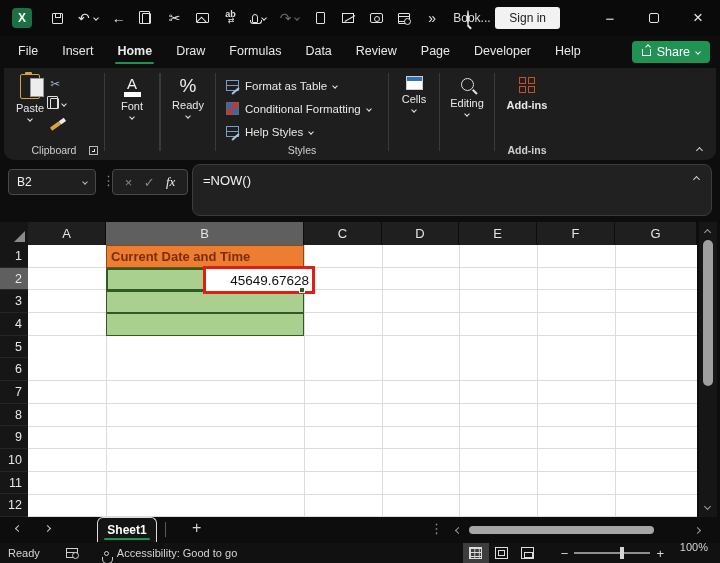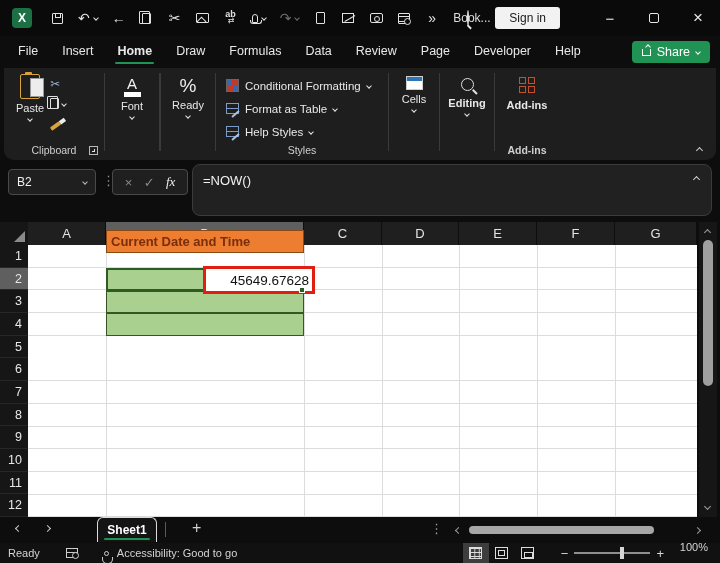--- a/index.html
+++ b/index.html
@@ -113,21 +113,21 @@
   .stylerow { display:flex; align-items:center; gap:6px; height:23px; color:#e8e8e8; font-size:11.5px; white-space:nowrap; }
   .i-cf { width:13px; height:13px; border:1px solid #666;
     background:conic-gradient(#c0392b 0 25%, #3a66ad 0 50%, #c0392b 0 75%, #3a66ad 0); }
   .i-tablefmt { width:13px; height:11px; border:1.3px solid #7a9cc6; position:relative;
     background:linear-gradient(#7a9cc6 0 0) 0 3.5px/100% 1px no-repeat; }
   .i-tablefmt::after { content:""; position:absolute; right:-2px; bottom:-2px; width:9px; height:2px;
     background:#aac4e0; transform:rotate(-40deg); }
   .g-cells { width:50px; }
   .i-cellsbtn { width:17px; height:14px; border:1.3px solid #cfcfcf; position:relative; background:#fff; }
   .i-cellsbtn::before { content:""; position:absolute; left:0; top:0; width:100%; height:4px; background:#2e75b6; }
-  .g-editing { width:54px;font-weight:bold; }
+  .g-editing { width:54px; }
   .i-mag { width:13px; height:13px; border:1.6px solid #e0e0e0; border-radius:50%; position:relative; margin:2px 0 3px; }
   .i-mag::after { content:""; position:absolute; right:-5px; bottom:-3px; width:6px; height:1.6px;
     background:#e0e0e0; transform:rotate(45deg); }
   .g-addins { width:64px;font-weight:bold; }
   .i-addins { display:grid; grid-template-columns:7px 7px; grid-template-rows:7px 7px; gap:2px; margin:1px 0 3px; }
   .i-addins i { border:1.8px solid var(--addins-orange); }
   .collapse-chev { position:absolute; right:14px; bottom:7px; color:#cfcfcf; }
 
   
   .formularow { position:absolute; left:0; top:160px; width:720px; height:62px; }
@@ -155,21 +155,21 @@
     color:#e3e3e3; font-size:13px; border-right:1px solid #0d0d0d; }
   .colheaders span.hl { background:var(--header-highlight); }
   .rowheaders { position:absolute; left:0; top:245px; width:28px; height:272px;
     display:flex; flex-direction:column; background:#161616; }
   .rowheaders div { flex:1; display:flex; align-items:center; justify-content:flex-end;
     padding-right:6px; color:#e8e8e8; font-size:12.5px; border-bottom:1px solid #262626; }
   .rowheaders div.hl { background:var(--header-highlight); }
   .cells { position:absolute; left:28px; top:245px; width:669px; height:272px; background:#fff;
     background-image:repeating-linear-gradient(to bottom, transparent 0 21.7px, #dcdcdc 21.7px 22.7px); }
   .vline { position:absolute; top:245px; height:272px; width:1px; background:#dcdcdc; }
-  .cell-b1 { position:absolute; left:106px; top:230px; width:198px; height:23px;
+  .cell-b1 { position:absolute; left:106px; top:245px; width:198px; height:23px;
     background:var(--orange); border:1px solid #8c4a12; display:flex; align-items:center;
     padding-left:4px; color:var(--orange-text); font-weight:bold; font-size:13px; }
   .cell-green { position:absolute; left:106px; width:198px; background:var(--green-fill);
     border:1px solid var(--green-border); }
   .cell-b2 { top:268px; height:23px; border-width:2px; border-color:#2c5c22; }
   .cell-b3 { top:291px; height:22px; }
   .cell-b4 { top:313px; height:23px; }
   .annotation { position:absolute; left:203px; top:266px; width:112px; height:28px;
     border:3px solid var(--annotation); background:#fff; display:flex; align-items:center;
     justify-content:flex-end; padding-right:3px; color:#111; font-size:13.5px; }
@@ -334,27 +334,27 @@
     <div class="gsep"></div>
     <div class="gsep"></div>
     <div class="rgroup g-small">
       <span class="i-percent">%</span>
       <span>Ready</span>
       <span class="chev sm"></span>
     </div>
     <div class="gsep"></div>
     <div class="rgroup g-styles">
       <div class="stylerow">
+        <span class="i-tablefmt"></span>
+        <span>Format as Table</span>
+        <span class="chev sm"></span>
+      </div>
+      <div class="stylerow">
         <span class="i-cf"></span>
         <span>Conditional Formatting</span>
-        <span class="chev sm"></span>
-      </div>
-      <div class="stylerow">
-        <span class="i-tablefmt"></span>
-        <span>Format as Table</span>
         <span class="chev sm"></span>
       </div>
       <div class="stylerow">
         <span class="i-tablefmt"></span>
         <span>Help Styles</span>
         <span class="chev sm"></span>
       </div>
       <span class="glabel">Styles</span>
     </div>
     <div class="gsep"></div>

